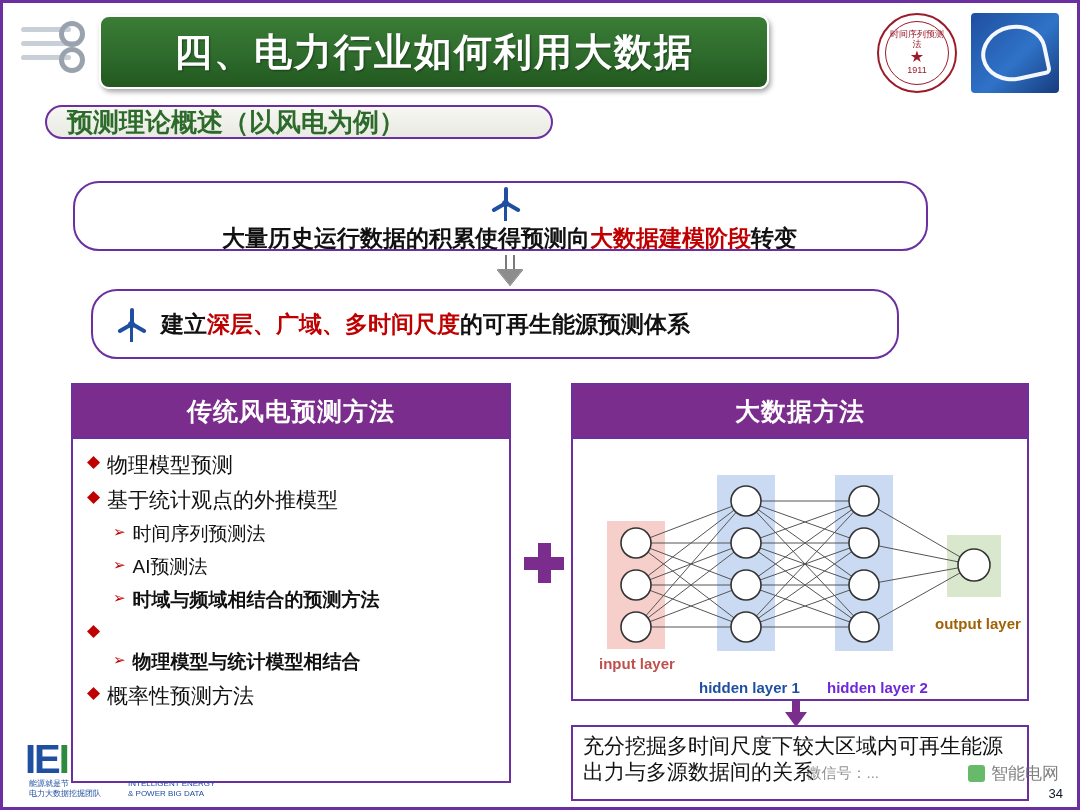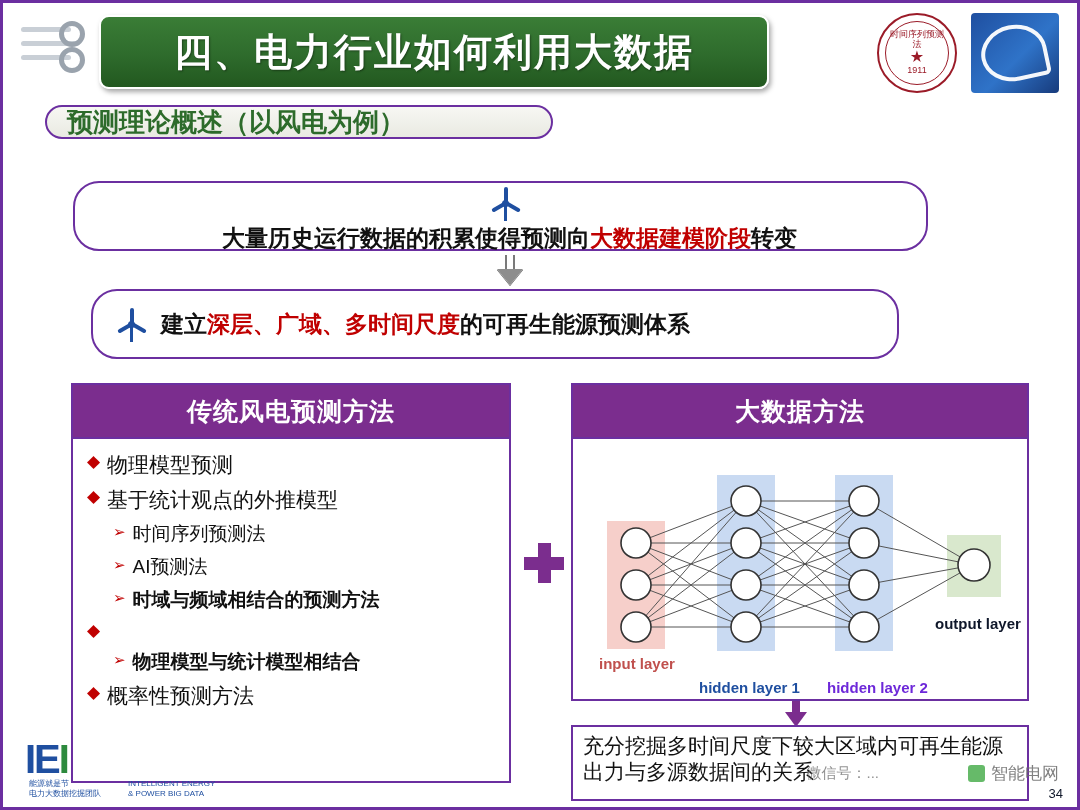--- a/index.html
+++ b/index.html
@@ -171,21 +171,21 @@
 
   
   .nn-wrap { position:relative; width:100%; height:250px; }
   .nn-svg { position:absolute; left:0; top:0; }
   .nn-label {
     position:absolute; font-size:15px; font-weight:bold;
   }
   .lbl-input { color:#c0504d; left:22px; top:212px; }
   .lbl-h1 { color:#1f4fa0; left:122px; top:236px; }
   .lbl-h2 { color:#6d28d9; left:250px; top:236px; }
-  .lbl-out { color:#0f172a; left:358px; top:172px; }
+  .lbl-out { color:#a16207; left:358px; top:172px; }
 
   
   .bottom-arrow {
     position:absolute; left:782px; top:698px; width:22px; height:26px;
   }
   .bottom-arrow .shaft { position:absolute; left:7px; top:0; width:8px; height:13px; background:#7b2d8e; }
   .bottom-arrow .head {
     position:absolute; left:0; top:11px; width:0;height:0;
     border-left:11px solid transparent; border-right:11px solid transparent;
     border-top:15px solid #7b2d8e;

